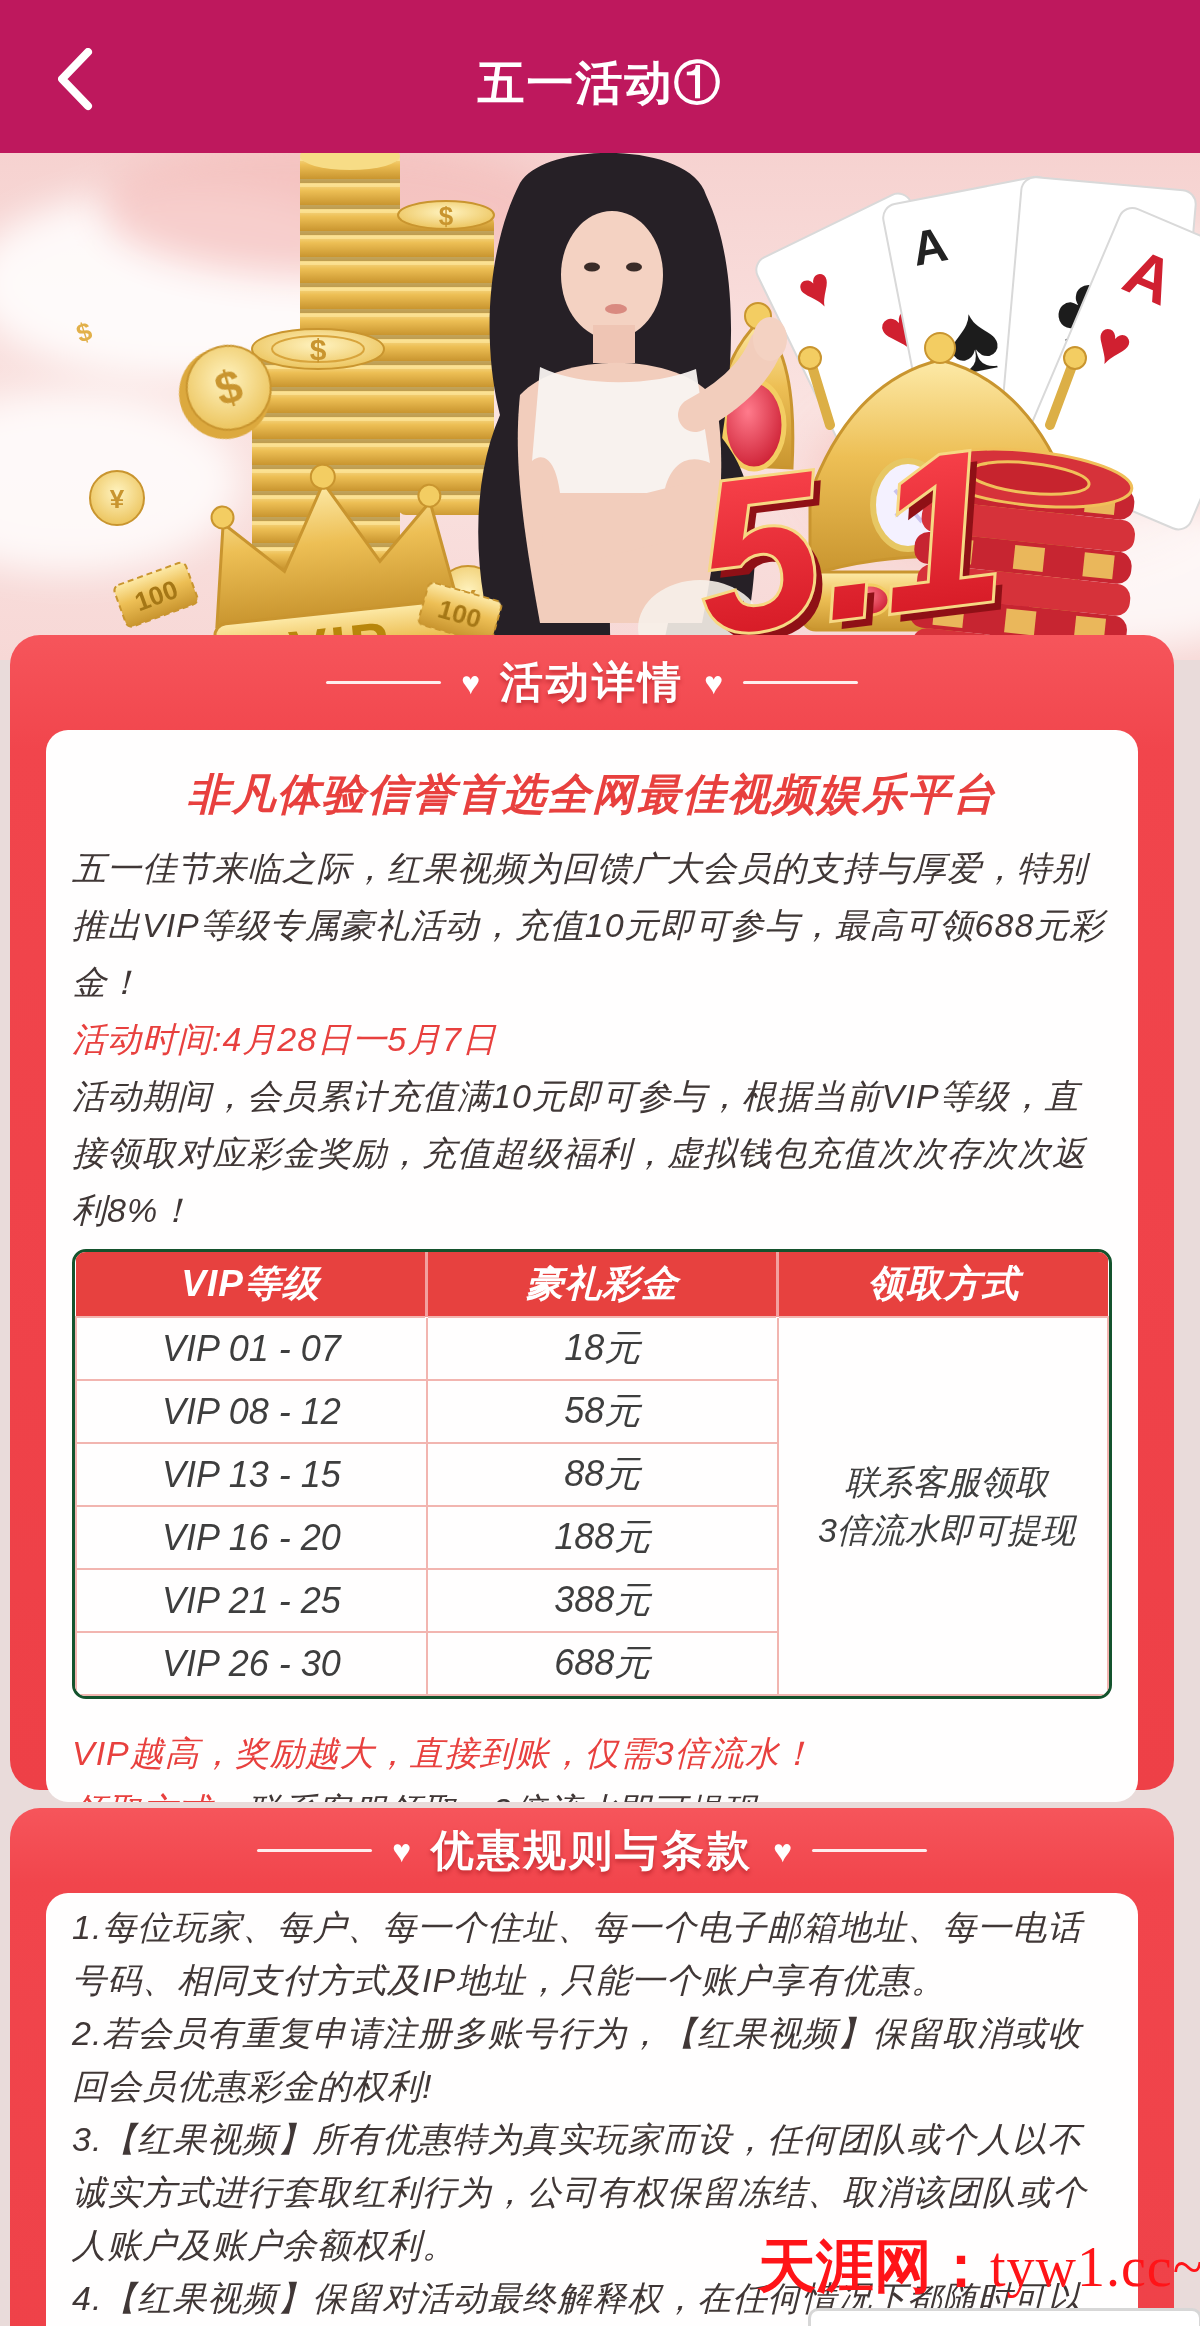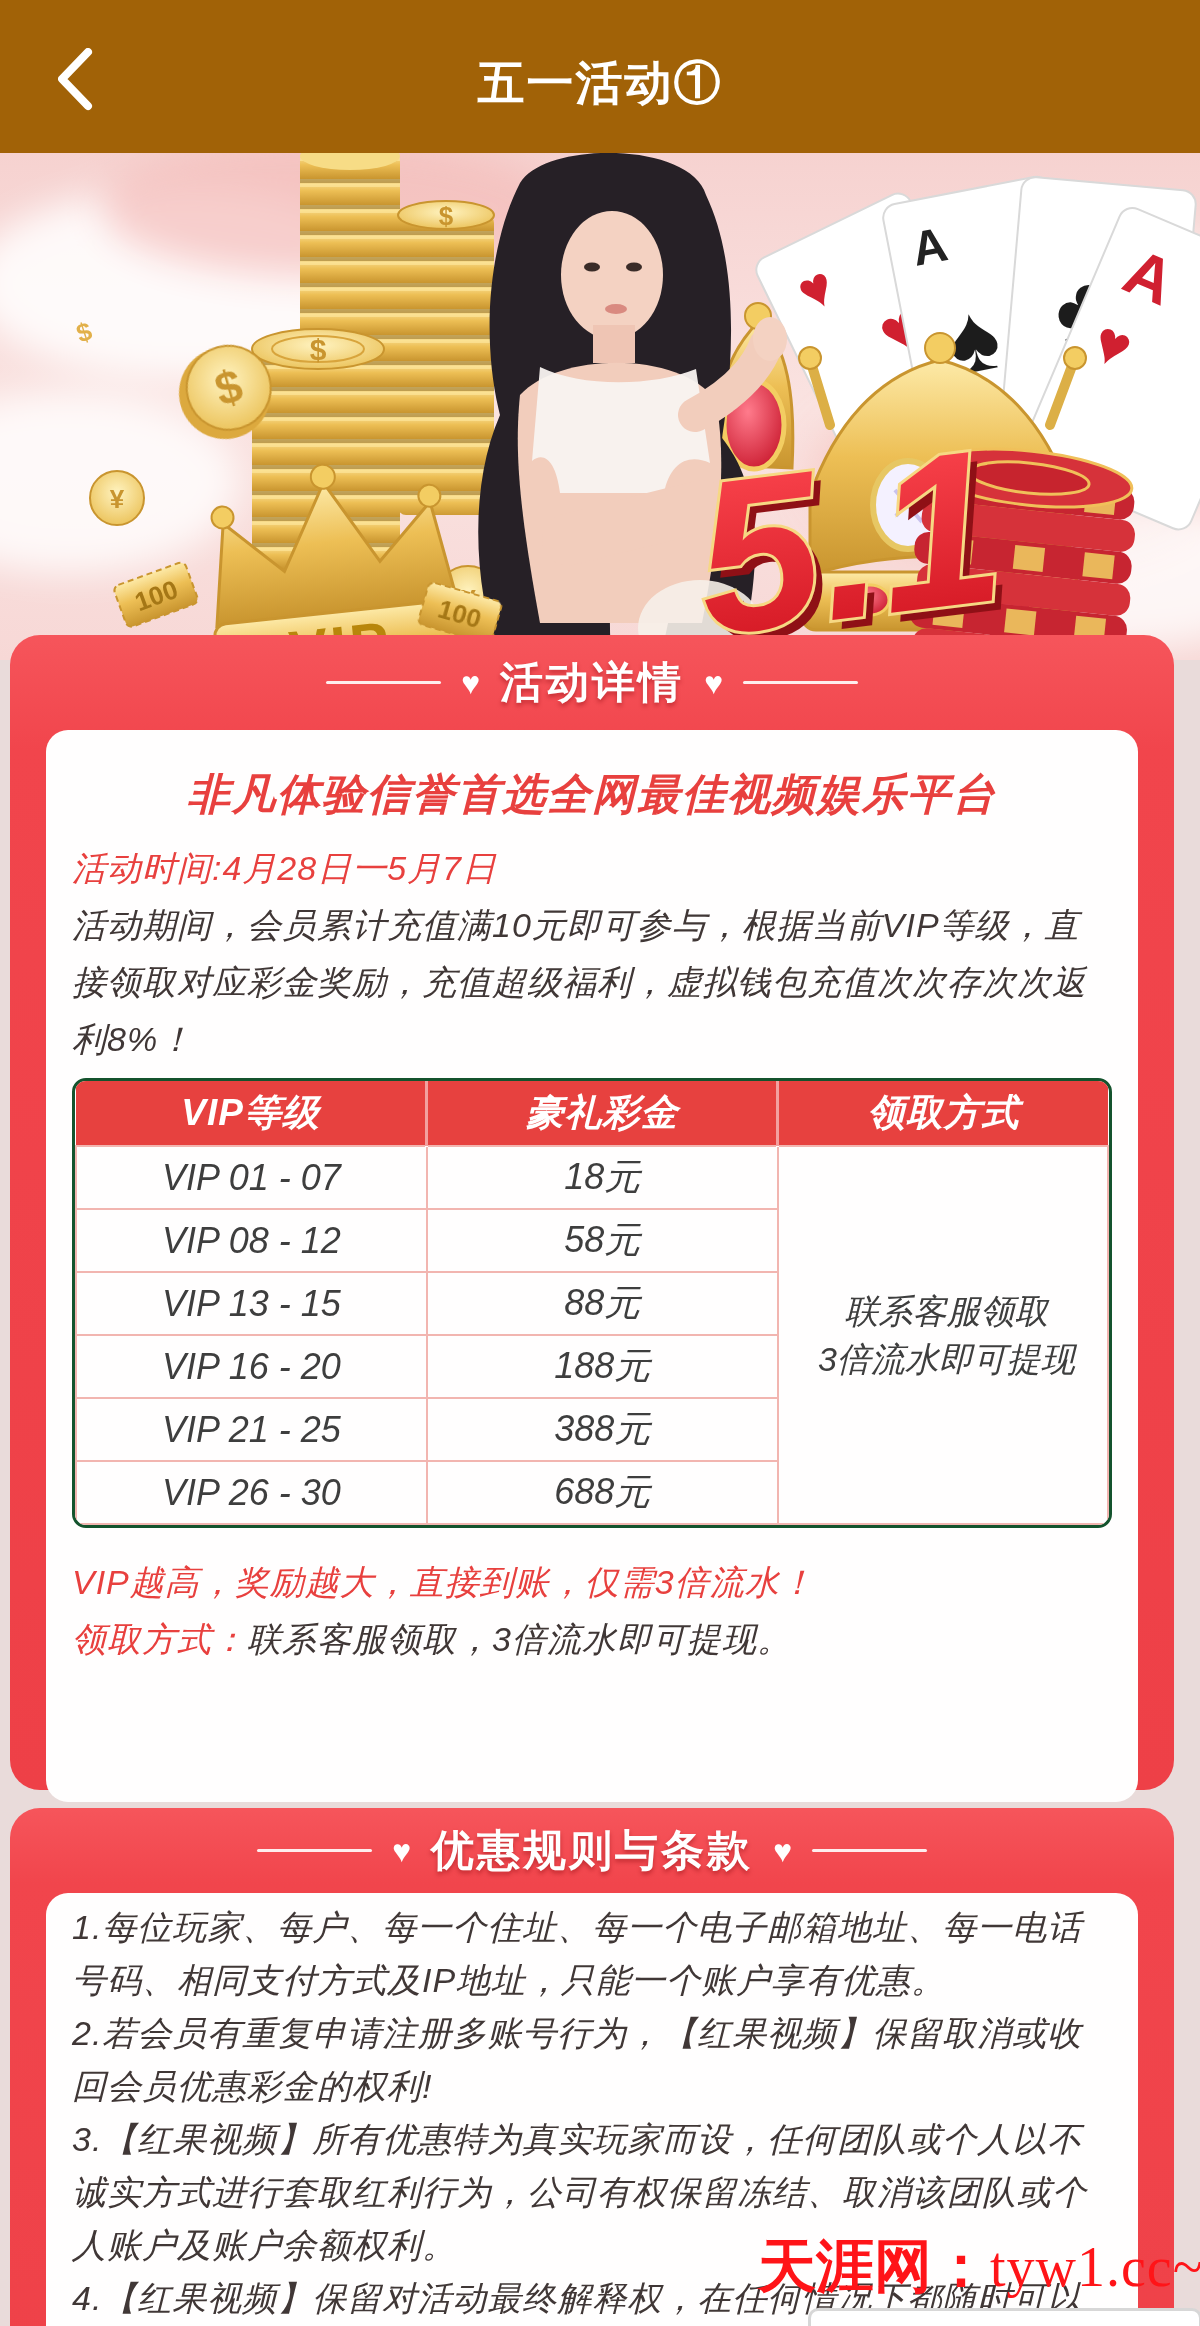--- a/index.html
+++ b/index.html
@@ -1,21 +1,21 @@
 <!DOCTYPE html>
 <html><head>
 <meta charset="utf-8">
 <style>
   html,body{margin:0;padding:0;}
   body{
     width:1200px;height:2326px;overflow:hidden;position:relative;
     background:#e9dbda;font-family:"Liberation Sans",sans-serif;
   }
   
-  .appbar{position:absolute;top:0;left:0;width:1200px;height:153px;background:#a16207;z-index:20;}
+  .appbar{position:absolute;top:0;left:0;width:1200px;height:153px;background:#be185d;z-index:20;}
   .appbar-title{position:absolute;left:0;right:0;top:52px;text-align:center;
     font-size:47px;font-weight:bold;color:#ffffff;letter-spacing:2px;}
   .back-btn{position:absolute;left:46px;top:44px;width:64px;height:70px;background:none;border:none;padding:0;cursor:pointer;}
   
   .hero{position:absolute;top:153px;left:0;width:1200px;height:507px;overflow:hidden;}
   
   .card{position:absolute;left:10px;width:1164px;border-radius:30px;
     background:linear-gradient(180deg,#f6555b 0%,#f1454c 10%,#ee4047 100%);}
   .card-details{top:635px;height:1155px;z-index:10;}
   .card-rules{top:1808px;height:760px;z-index:10;}
@@ -235,20 +235,21 @@
 <div class="card card-details">
   <div class="card-head">
     <span class="hline"></span>
     <span class="heart">♥</span>
     <span class="card-head-title">活动详情</span>
     <span class="heart">♥</span>
     <span class="hline"></span>
   </div>
   <div class="white white-details">
     <div class="heading">非凡体验信誉首选全网最佳视频娱乐平台</div>
+    <p class="para">五一佳节来临之际，红果视频为回馈广大会员的支持与厚爱，特别推出VIP等级专属豪礼活动，充值10元即可参与，最高可领688元彩金！</p>
     <p class="para red">活动时间:4月28日一5月7日</p>
     <p class="para">活动期间，会员累计充值满10元即可参与，根据当前VIP等级，直接领取对应彩金奖励，充值超级福利，虚拟钱包充值次次存次次返利8%！</p>
 
     <div class="table-wrap">
       <table class="vip-table">
         <colgroup>
             <col style="width:34%">
             <col style="width:34%">
             <col style="width:32%">
           </colgroup>

